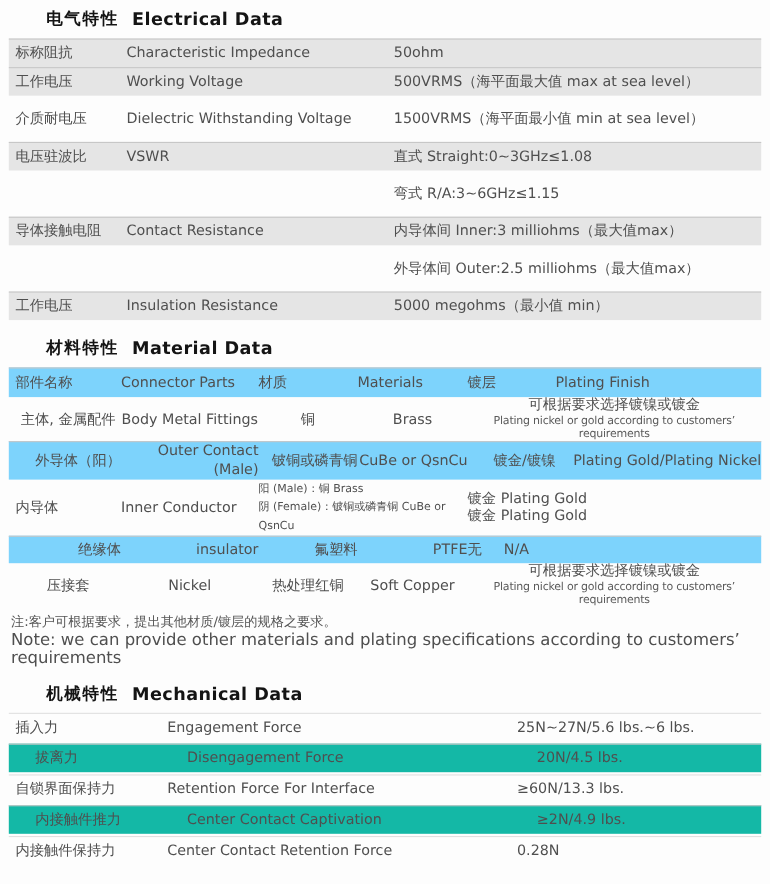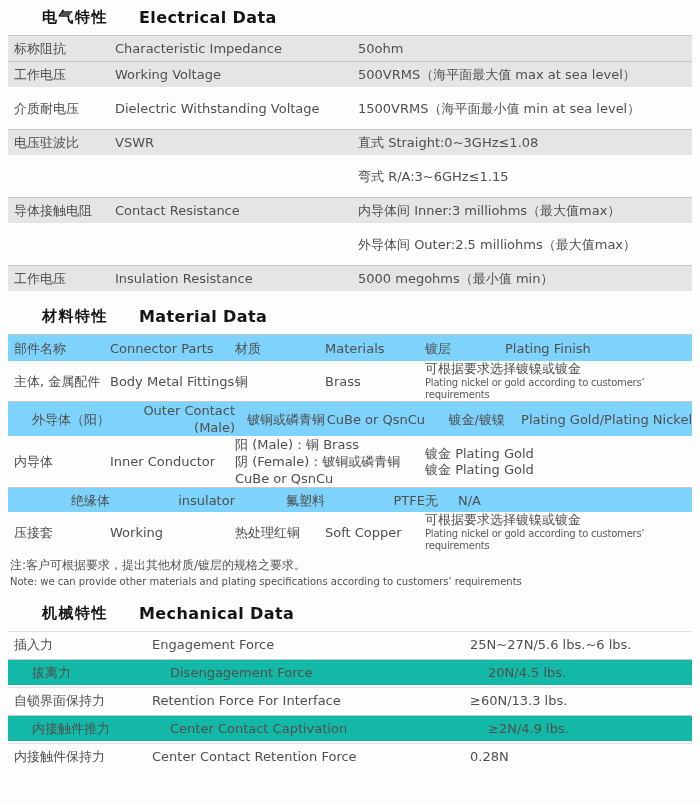--- a/index.html
+++ b/index.html
@@ -7,47 +7,47 @@
     width:700px;height:804px;
     background:#fdfdfd;
     font-family:"DejaVu Sans","Liberation Sans",sans-serif;
     color:#4f4f4f;
     font-size:13px;
     -webkit-font-smoothing:antialiased;
   }
   .page{padding:6px 8px 4px 8px;}
 
   
-  .section-title{display:flex;align-items:flex-start;gap:31px;margin:2px 0 8px 2px;color:#141414;font-weight:bold;padding-left:32px;}
+  .section-title{display:flex;align-items:flex-start;gap:12px;margin:2px 0 8px 2px;color:#141414;font-weight:bold;padding-left:32px;}
   .section-title .t-cn{font-size:15px;letter-spacing:1.5px;}
   .section-title .t-en{font-size:16px;letter-spacing:0.4px;}
 
   
   .cellline{display:block;line-height:17px;}
 
   
   .erow{display:grid;grid-template-columns:101px 243px 1fr;align-items:center;padding-left:6px;}
   .erow.shaded{background:#e5e5e5;border-top:1px solid #c7c7c7;min-height:25px;}
   .erow.plain{min-height:42px;}
 
   
   .mrow{display:grid;grid-template-columns:96px 125px 90px 100px 80px 1fr;align-items:center;padding-left:6px;}
   .mrow.shaded{background:#7dd3fc;border-top:1px solid #c7c7c7;}
   .mrow.mh{min-height:26px;}
-  .mrow.tall{min-height:38px;}
+  .mrow.tall{min-height:38px;text-align:center;}
   .mrow.taller{min-height:43px;}
   .mrow.thin{min-height:24px;text-align:right;}
-  .span-mat{grid-column:3/5;font-size:13px;line-height:15px;}
+  .span-mat{grid-column:3/5;font-size:10px;line-height:15px;}
   .span-plate{grid-column:5/7;}
   .plate-main{display:block;line-height:16px;}
   .plate-sub{display:block;font-size:10px;line-height:12px;color:#5a5a5a;letter-spacing:-0.2px;}
   .plate-pair{display:flex;gap:20px;}
   .notes{margin:5px 0 0 2px;}
   .note-cn{display:block;font-size:12px;line-height:16px;color:#555;}
-  .note-en{display:block;font-size:10px;line-height:17px;color:#4f4f4f;}
+  .note-en{display:block;font-size:15px;line-height:17px;color:#4f4f4f;}
 
   
   .krow{display:grid;grid-template-columns:138px 318px 1fr;align-items:center;padding-left:6px;min-height:25px;margin-bottom:2px;border-top:1px solid #e0e0e0;}
   .krow.shaded{background:#14b8a6;border-top-color:#c7c7c7;padding-left:24px;}
 
   .sec{margin-bottom:12px;}
   .sec.mat{margin-top:16px;}
   .sec.mech{margin-top:14px;}
 </style>
 </head>
@@ -173,21 +173,21 @@
       <span class="cellline">氟塑料</span>
       <span class="cellline">PTFE</span>
       <span class="span-plate plate-pair">
         <span class="cellline">无</span>
         <span class="cellline">N/A</span>
       </span>
     </div>
 
     <div class="mrow tall">
       <span class="cellline">压接套</span>
-      <span class="cellline">Working</span>
+      <span class="cellline">Nickel</span>
       <span class="cellline">热处理红铜</span>
       <span class="cellline">Soft Copper</span>
       <span class="span-plate">
         <span class="plate-main">可根据要求选择镀镍或镀金</span>
         <span class="plate-sub">Plating nickel or gold according to customers’ requirements</span>
       </span>
     </div>
 
     <div class="notes">
       <span class="note-cn">注:客户可根据要求，提出其他材质/镀层的规格之要求。</span>

